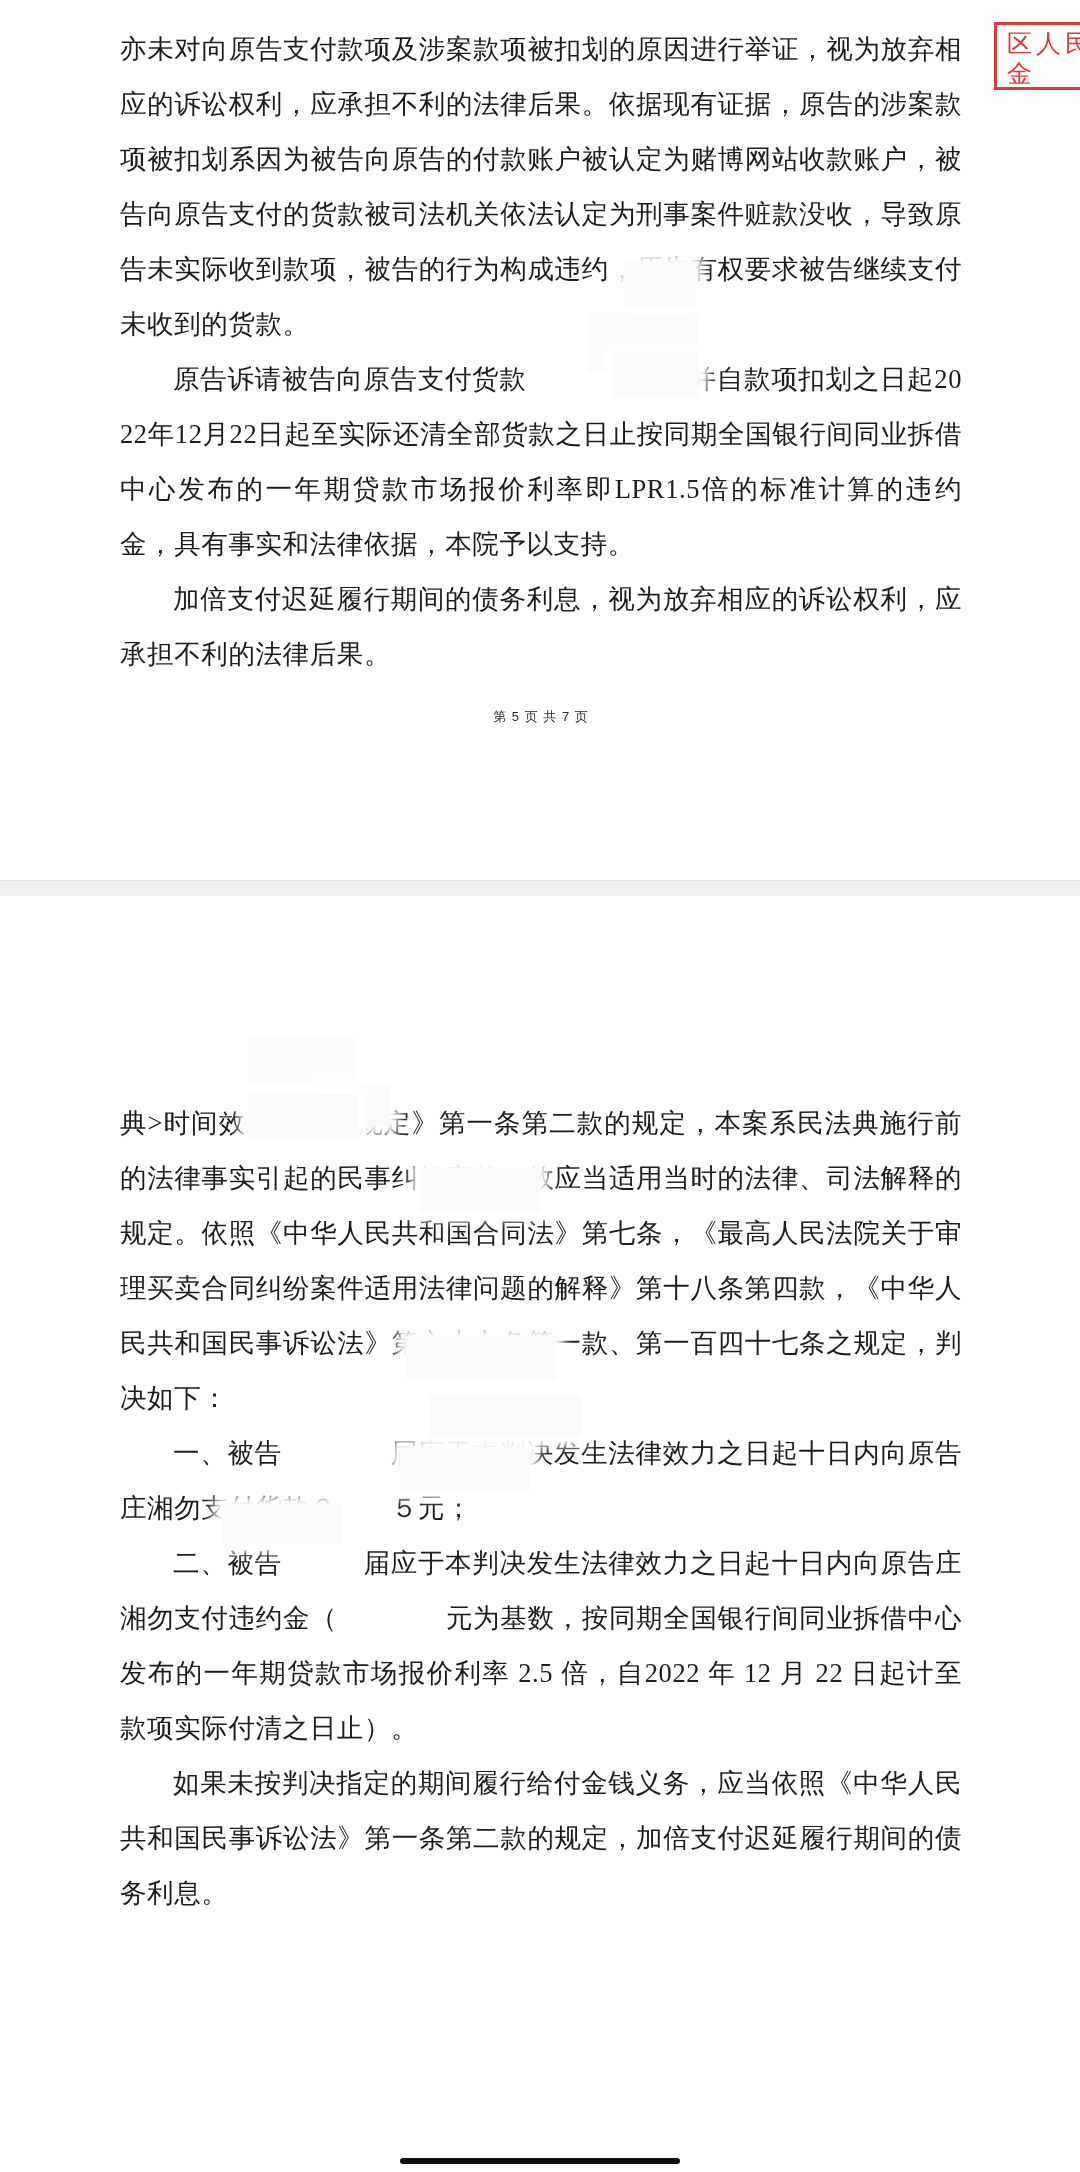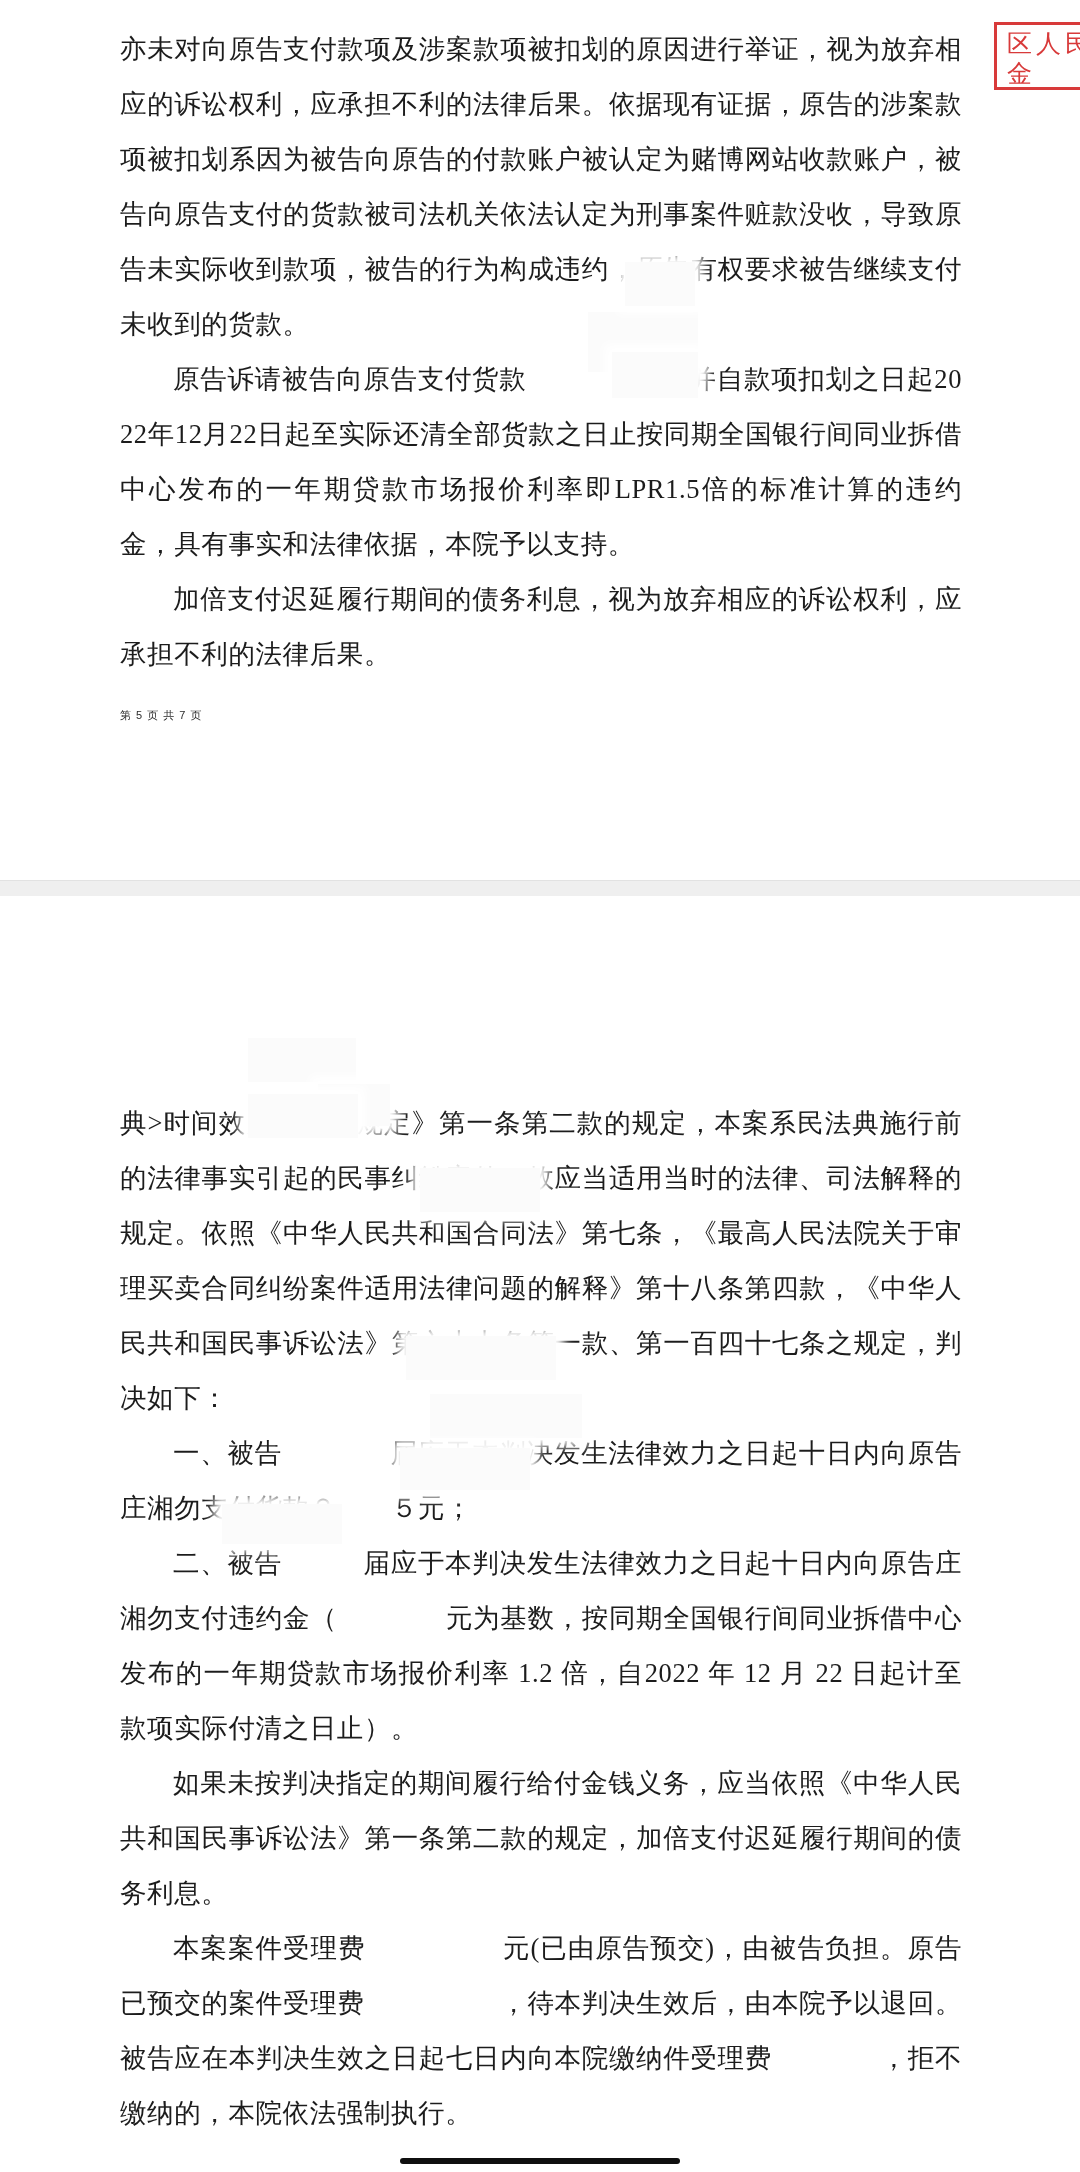--- a/index.html
+++ b/index.html
@@ -42,23 +42,23 @@
     color: #1c1c1c;
     letter-spacing: 0.6px;
     text-align: justify;
     text-justify: inter-ideograph;
     margin: 0;
     word-break: break-all;
   }
   .indent { text-indent: 2em; }
 
   .page-footer {
-    text-align: left;
+    text-align: center;
     font-family: "Liberation Sans", sans-serif;
-    font-size: 11px;
+    font-size: 13px;
     color: #2b2b2b;
     letter-spacing: 1px;
     margin-top: 26px;
   }
 
   
   .seal-frag {
     position: absolute;
     top: 22px;
     right: 0;
@@ -127,23 +127,22 @@
   <div class="redact soft" style="left:625px; top:262px; width:70px; height:44px;"></div>
 </div>
 
 <div class="gap"></div>
 
 <div class="page page-2">
   <div class="doc-body">
     <div class="spacer-2"></div>
     <p class="para">典&gt;时间效力的若干规定》第一条第二款的规定，本案系民法典施行前的法律事实引起的民事纠纷案件，故应当适用当时的法律、司法解释的规定。依照《中华人民共和国合同法》第七条，《最高人民法院关于审理买卖合同纠纷案件适用法律问题的解释》第十八条第四款，《中华人民共和国民事诉讼法》第六十七条第一款、第一百四十七条之规定，判决如下：</p>
     <p class="para indent">一、被告　　　　届应于本判决发生法律效力之日起十日内向原告庄湘勿支付货款２　　５元；</p>
-    <p class="para indent">二、被告　　　届应于本判决发生法律效力之日起十日内向原告庄湘勿支付违约金（　　　　元为基数，按同期全国银行间同业拆借中心发布的一年期贷款市场报价利率 1.2 倍，自2022 年 12 月 22 日起计至款项实际付清之日止）。</p>
+    <p class="para indent">二、被告　　　届应于本判决发生法律效力之日起十日内向原告庄湘勿支付违约金（　　　　元为基数，按同期全国银行间同业拆借中心发布的一年期贷款市场报价利率 2.5 倍，自2022 年 12 月 22 日起计至款项实际付清之日止）。</p>
     <p class="para indent">如果未按判决指定的期间履行给付金钱义务，应当依照《中华人民共和国民事诉讼法》第一条第二款的规定，加倍支付迟延履行期间的债务利息。</p>
-    <p class="para indent">本案案件受理费　　　　　元(已由原告预交)，由被告负担。原告已预交的案件受理费　　　　　，待本判决生效后，由本院予以退回。被告应在本判决生效之日起七日内向本院缴纳件受理费　　　　，拒不缴纳的，本院依法强制执行。</p>
   </div>
 
   <div class="redact soft" style="left:248px; top:142px; width:108px; height:44px;"></div>
   <div class="redact soft" style="left:318px; top:188px; width:72px; height:42px;"></div>
   <div class="redact soft" style="left:248px; top:198px; width:110px; height:44px;"></div>
   <div class="redact soft" style="left:420px; top:272px; width:120px; height:44px;"></div>
   <div class="redact soft" style="left:406px; top:440px; width:150px; height:44px;"></div>
   <div class="redact soft" style="left:430px; top:498px; width:152px; height:44px;"></div>
   <div class="redact soft" style="left:400px; top:552px; width:130px; height:42px;"></div>
   <div class="redact soft" style="left:222px; top:608px; width:120px; height:40px;"></div>

